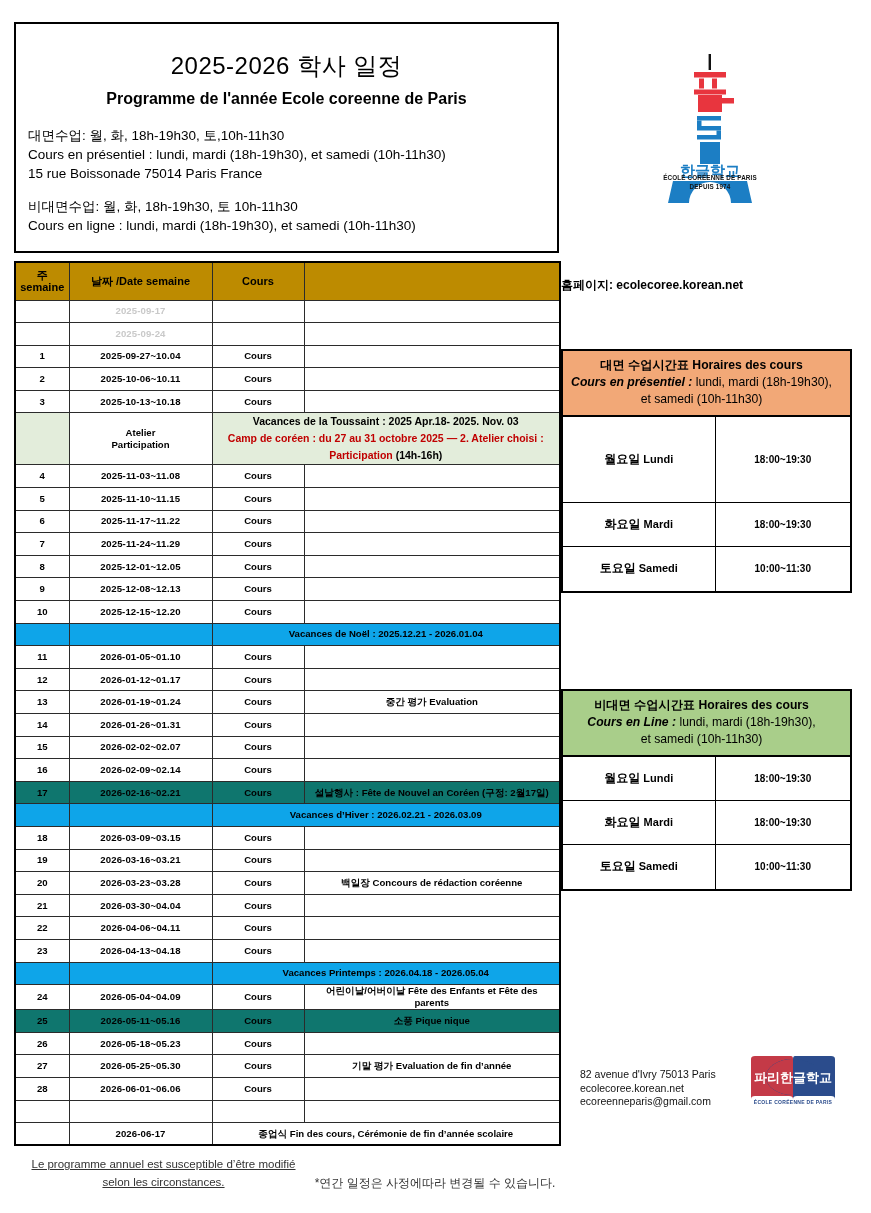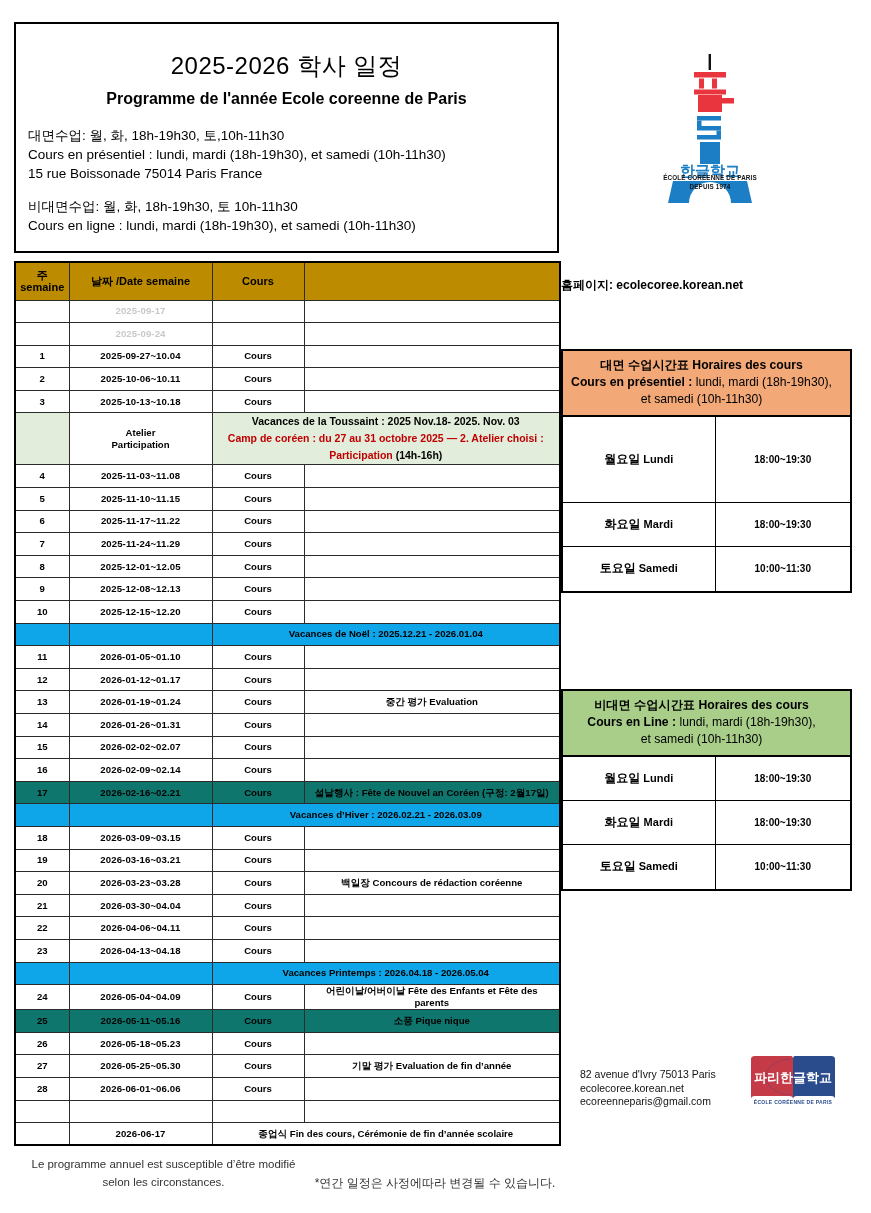--- a/index.html
+++ b/index.html
@@ -107,20 +107,21 @@
     width: 545px;
     height: 50px;
   }
   #fn-fr {
     position: absolute; left: 12px; top: 0;
     width: 275px;
     text-align: center;
     font-size: 11.5px;
     line-height: 18px;
     color: #333;
+    text-decoration: underline;
   }
   #fn-ko {
     position: absolute; left: 296px; top: 20px;
     width: 250px;
     text-align: center;
     font-size: 12px;
     color: #333;
   }
 
   
@@ -150,21 +151,21 @@
 
   .panel-head {
     padding: 6px 17px 7px 7px;
     text-align: center;
     font-size: 12.2px;
     line-height: 17px;
     border-bottom: 1px solid #000;
   }
   .panel-head .l1 { font-weight: bold; }
   .panel-head .l2 { }
-  .panel-head .l2 b { font-weight: bold; }
+  .panel-head .l2 b { font-weight: bold; font-style: italic; }
   #panel-present .panel-head { background: #F2A877; }
   #panel-online  .panel-head { background: #A9CE8A; }
 
   .panel-table {
     width: 100%;
     border-collapse: collapse;
     table-layout: fixed;
   }
   .panel-table td {
     border: 1px solid #000;
@@ -270,21 +271,21 @@
           <td class="cours-cell">Cours</td>
           <td class="note-cell"></td>
         </tr>
         <tr class="atelier">
           <td class="at-week"></td>
           <td class="at-date">
             <div>Atelier</div>
             <div>Participation</div>
           </td>
           <td colspan="2" class="at-note">
-            <div class="at-l1">Vacances de la Toussaint  : 2025  Nov.18- 2025. Nov. 03</div>
+            <div class="at-l1">Vacances de la Toussaint  : 2025  Apr.18- 2025. Nov. 03</div>
             <div class="at-l2">Camp de coréen : du 27 au 31 octobre 2025 — 2. Atelier choisi : Participation<span class="blk"> (14h-16h)</span></div>
           </td>
         </tr>
         <tr>
           <td class="week-num">4</td>
           <td class="date-cell">2025-11-03~11.08</td>
           <td class="cours-cell">Cours</td>
           <td class="note-cell"></td>
         </tr>
         <tr>

